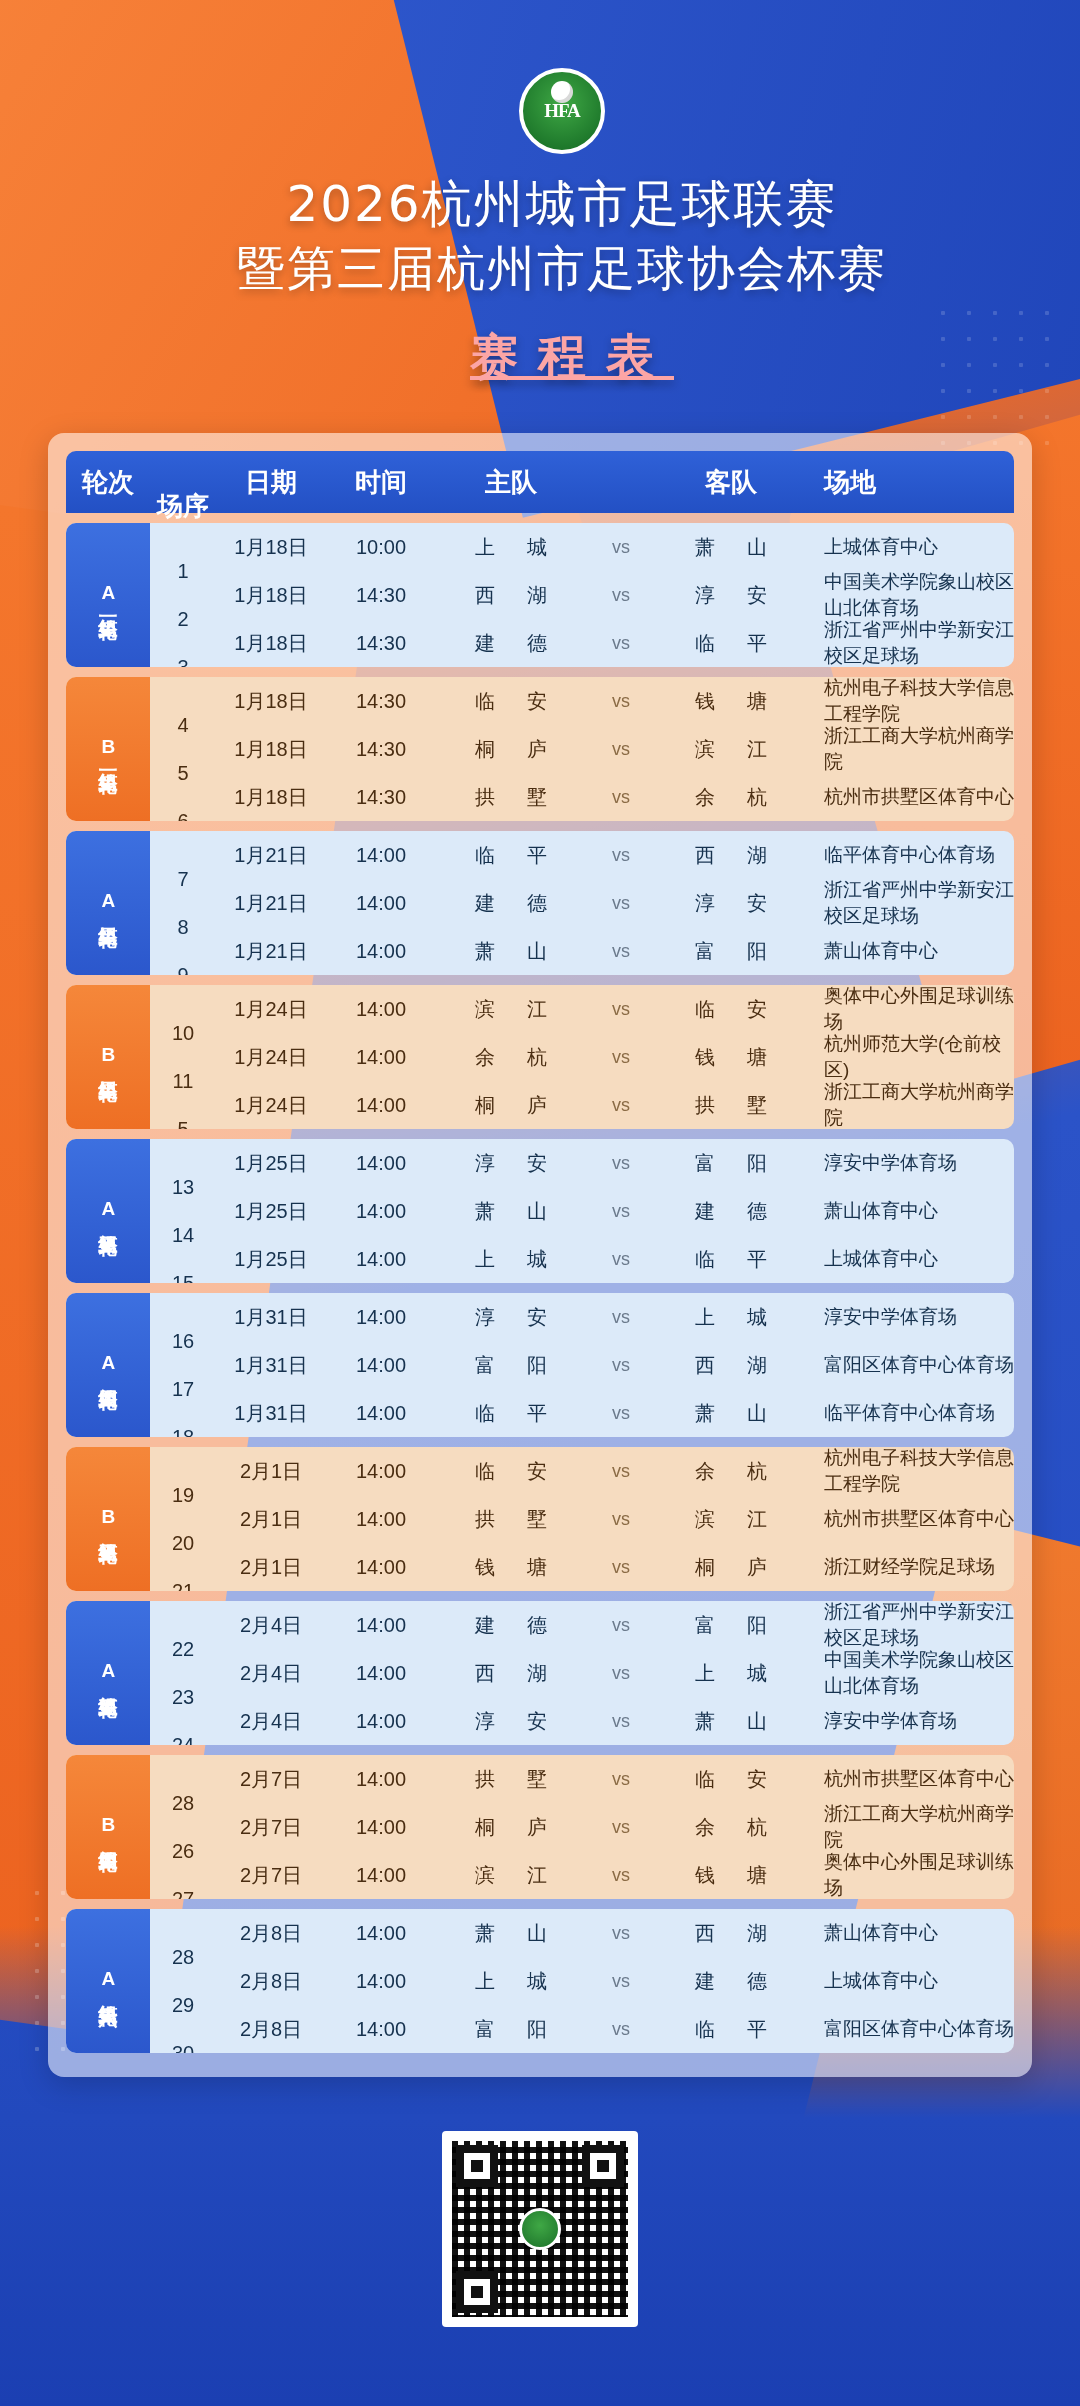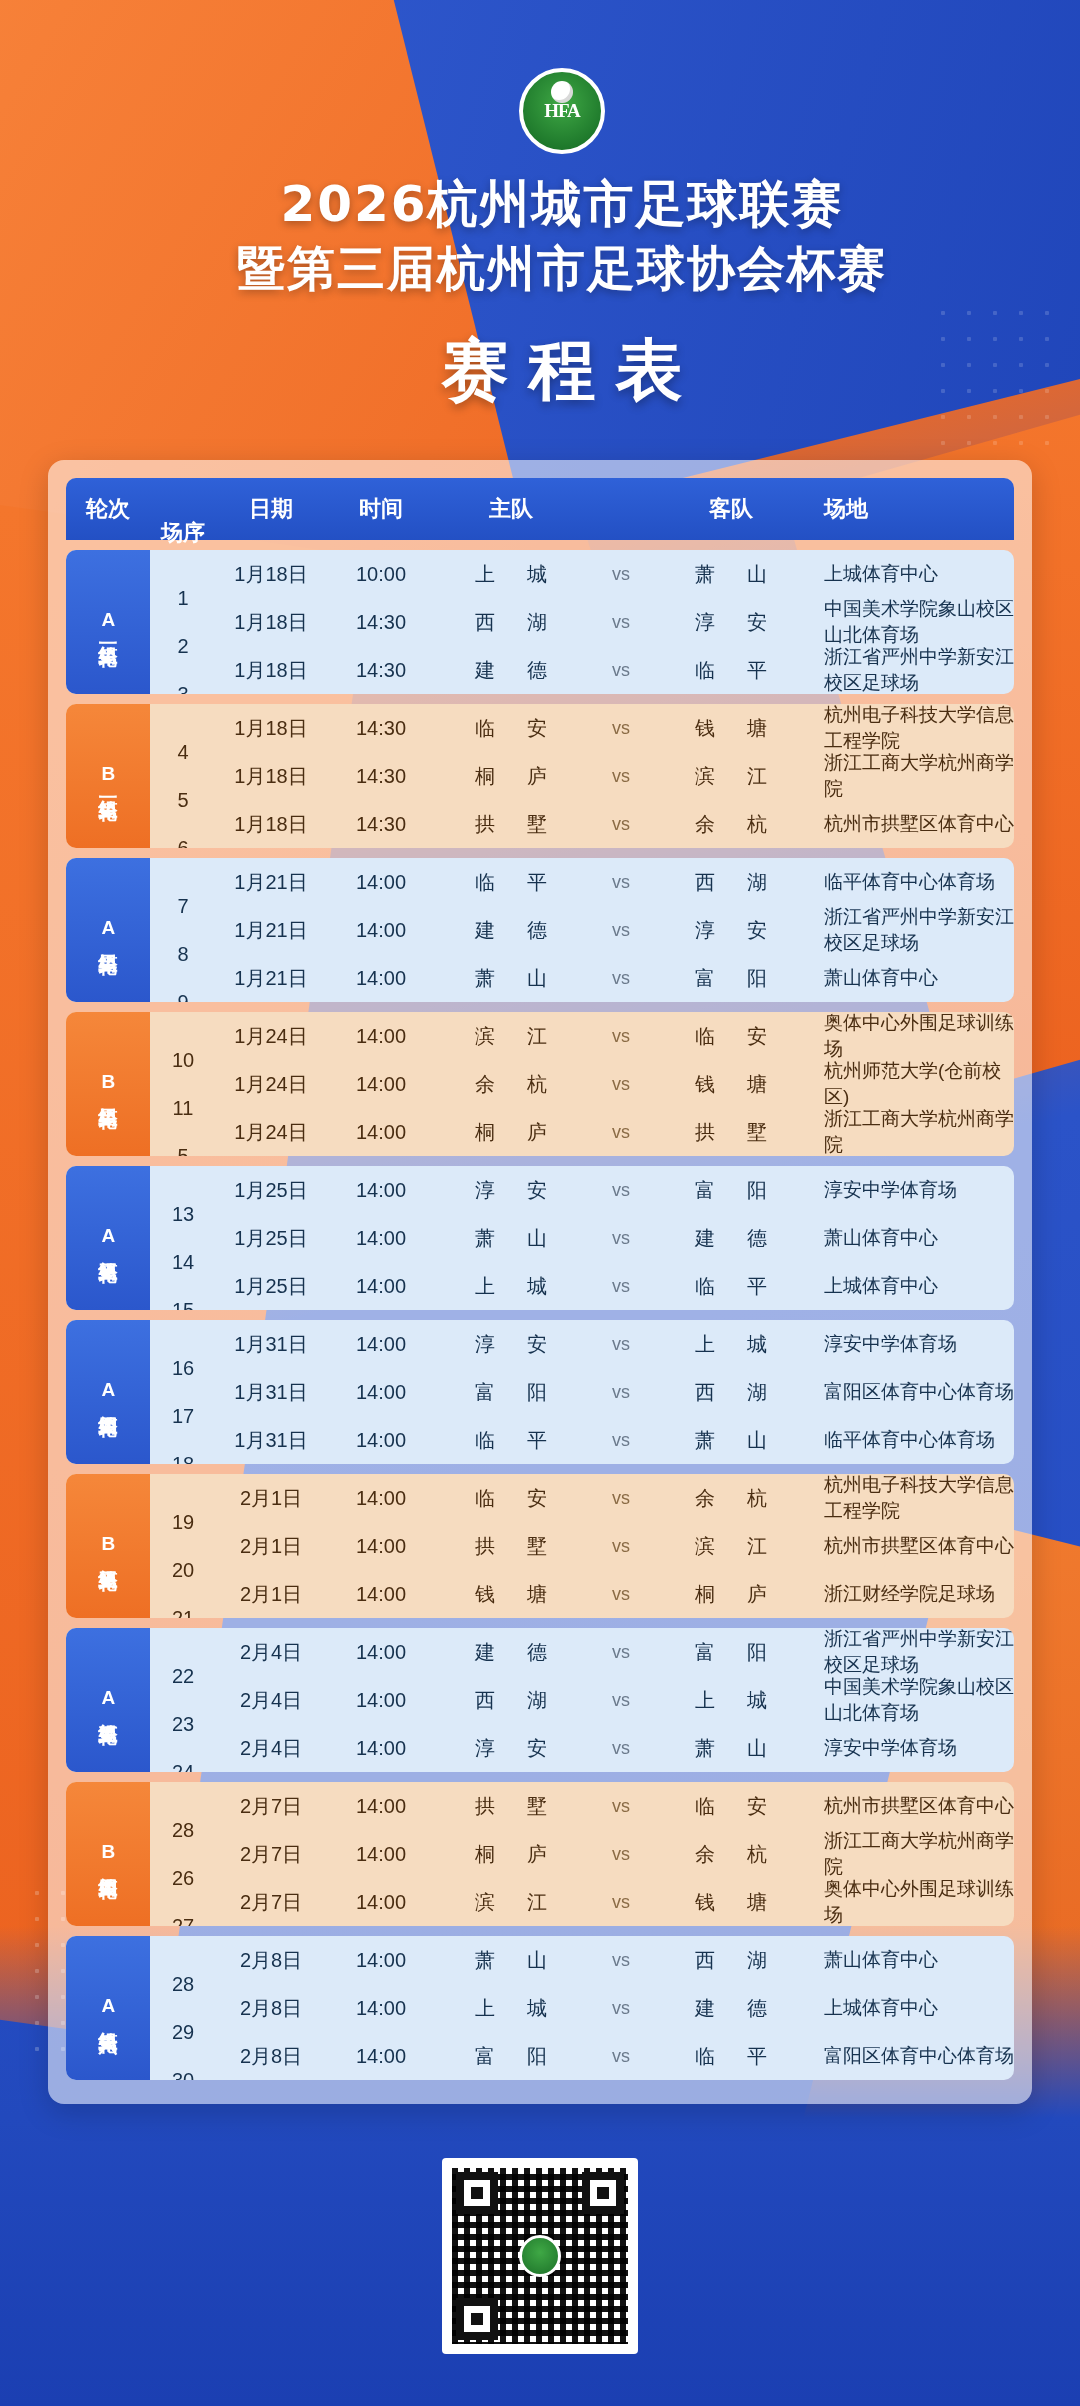--- a/index.html
+++ b/index.html
@@ -94,56 +94,57 @@
   }
   .logo .ball {
     position: absolute; top: 9px; left: 50%; transform: translateX(-50%);
     width: 22px; height: 22px; border-radius: 50%;
     background: #ffffff;
     box-shadow: inset -3px -3px 0 rgba(0,0,0,0.15);
   }
   .title-line {
     color: #ffffff;
     font-size: 50px;
-    font-weight: bold;
+    font-weight: normal;
     letter-spacing: 2px;
     line-height: 1.3;
     text-shadow: 0 3px 8px rgba(0,0,0,0.30);
     font-family: "DejaVu Sans", sans-serif;
   }
   .title-line.second { font-size: 48px; }
   .subtitle {
     margin-top: 26px;
-    color: #ffffff;
-    font-size: 67px;
+    color: #fca5a5;
+    font-size: 48px;
     font-weight: bold;
     letter-spacing: 20px;
     text-indent: 20px;
     text-shadow: 0 4px 10px rgba(0,0,0,0.33);
     font-family: "DejaVu Sans", sans-serif;
+    text-decoration: underline;
   }
   
   .card {
     position: relative;
     z-index: 5;
     margin: 44px auto 0;
     width: 984px;
     background: rgba(255,255,255,0.55);
     border-radius: 16px;
     padding: 18px 18px 24px;
     box-shadow: 0 8px 30px rgba(0,0,0,0.18);
   }
   .table-head {
     display: flex;
     align-items: center;
     height: 62px;
     background: linear-gradient(180deg, #2f61d8, #2350c4);
     border-radius: 10px 10px 0 0;
     color: #ffffff;
-    font-size: 22px;
+    font-size: 26px;
     font-weight: bold;
   }
   .col-round   { width: 84px;  text-align: center; }
   .col-no      { width: 66px;  text-align: center; margin-top: 48px; }
   .col-date    { width: 110px; text-align: center; }
   .col-time    { width: 110px; text-align: center; }
   .col-home    { width: 150px; text-align: center; }
   .col-vs      { width: 70px;  text-align: center; }
   .col-away    { width: 150px; text-align: center; }
   .col-venue   { flex: 1;      text-align: left; padding-left: 18px; }

